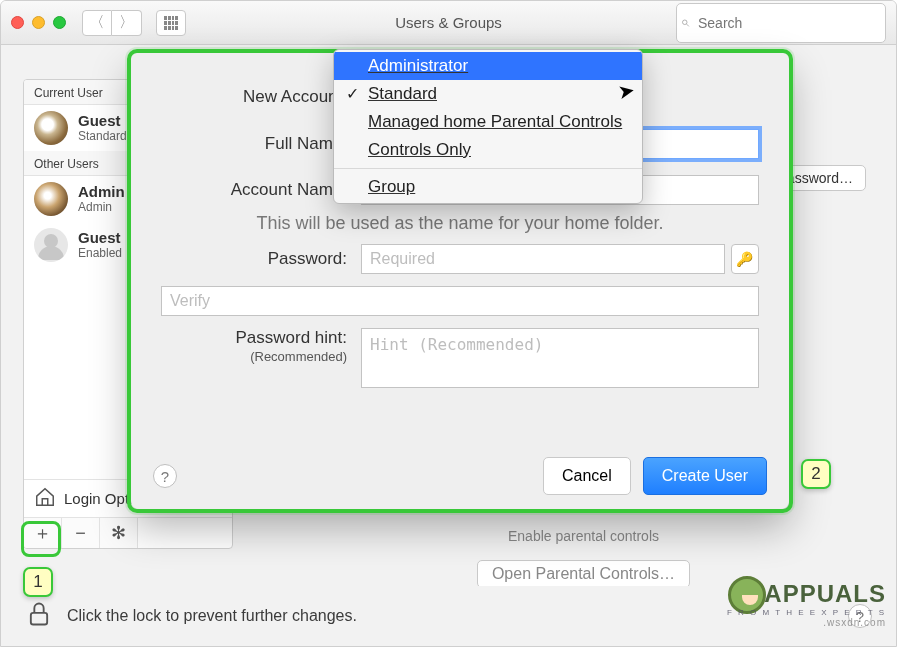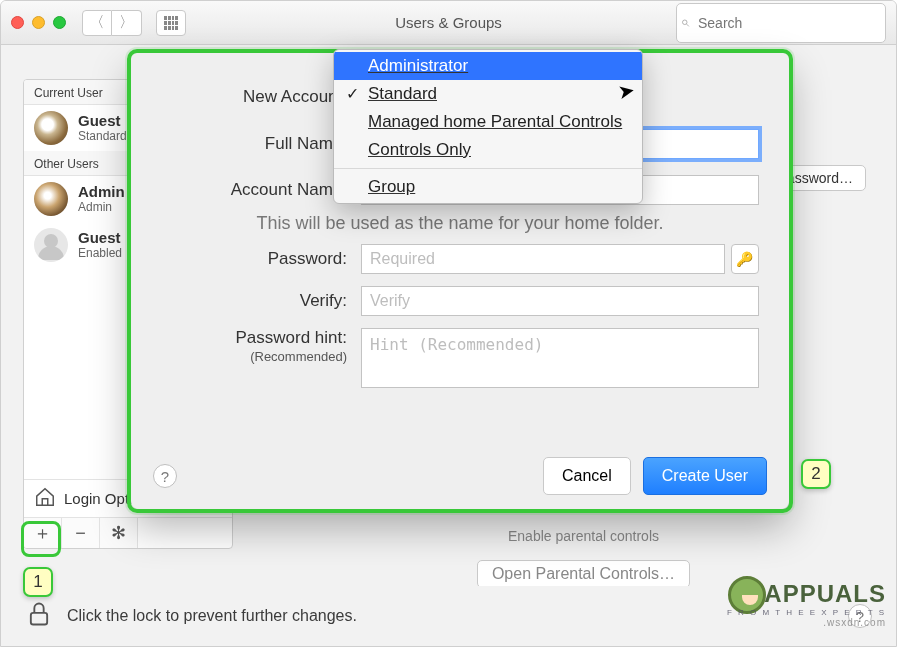--- a/index.html
+++ b/index.html
@@ -352,21 +352,20 @@
       <div class="label-col">Password:</div>
       <div class="field-col pw-row">
         <input class="text-input" placeholder="Required" style="">
         <div class="key-btn">
           <span>🔑</span>
         </div>
       </div>
     </div>
 
     <div class="form-row" style="margin-top:12px;">
-      <div class="label-col">Verify:</div>
       <div class="field-col">
         <input class="text-input" placeholder="Verify" style="">
       </div>
     </div>
 
     <div class="form-row align-top" style="margin-top:12px;">
       <div class="label-col">
         <div>Password hint:</div>
         <div class="sub">(Recommended)</div>
       </div>

